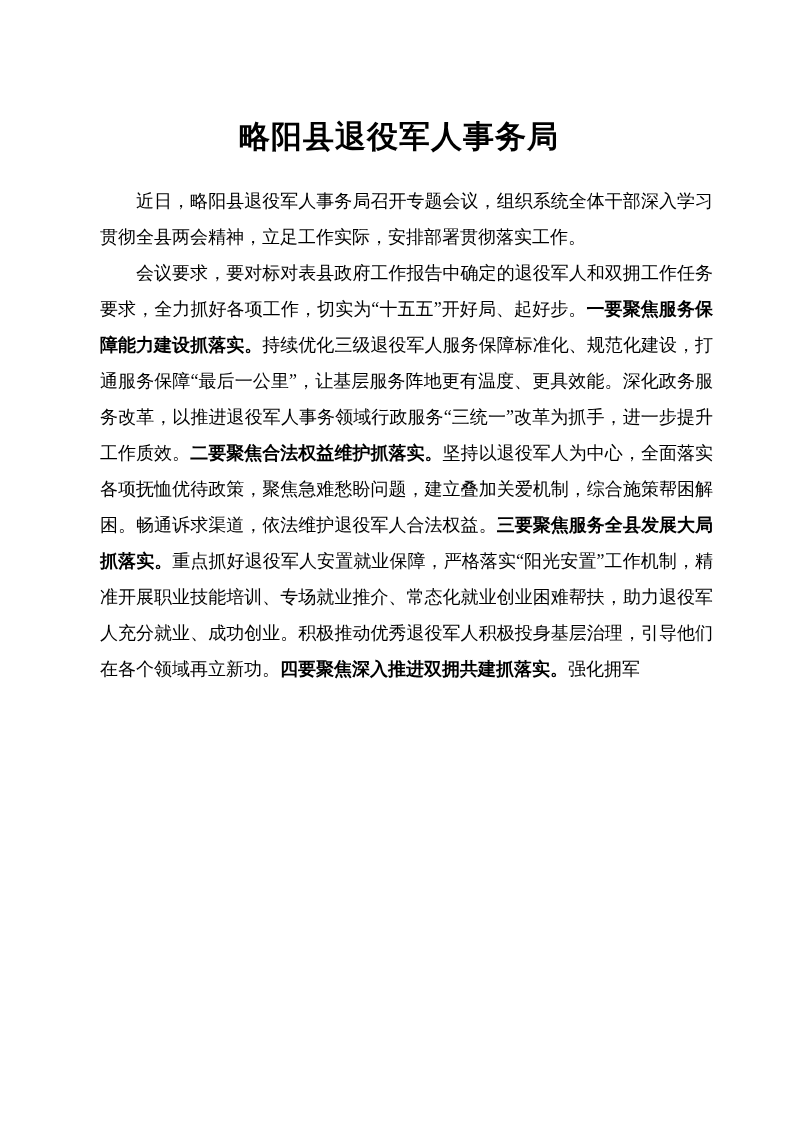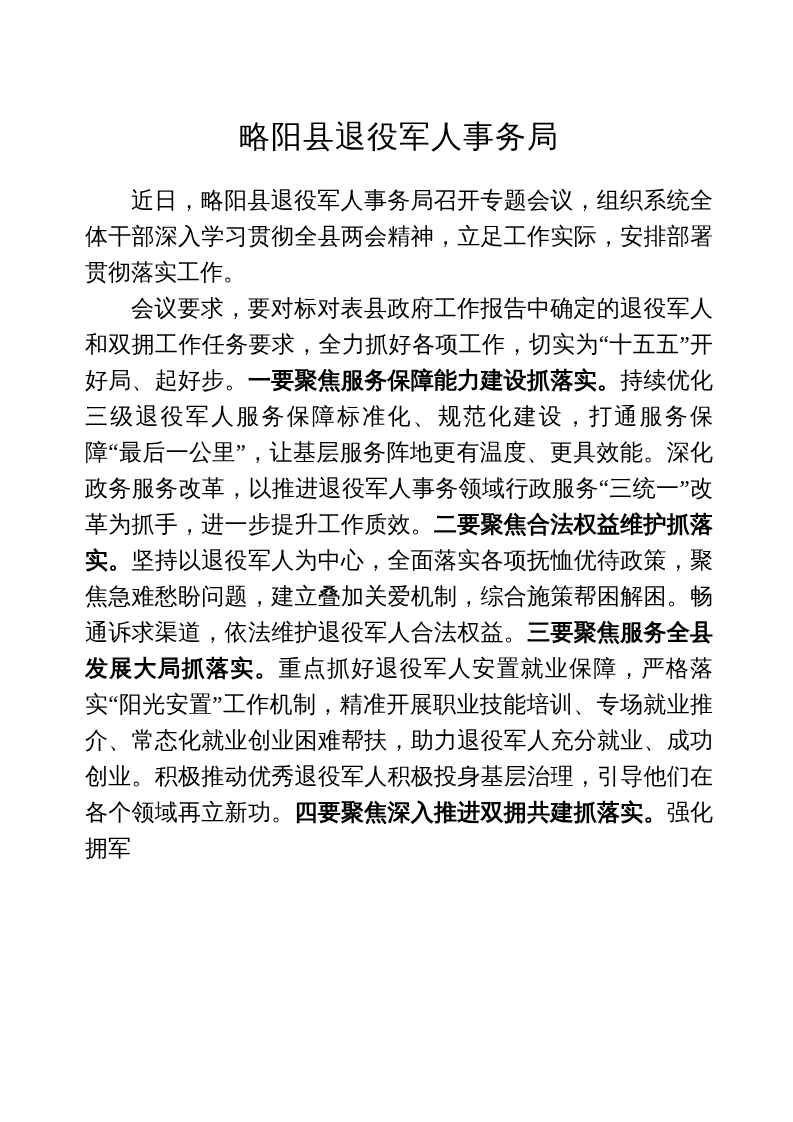--- a/index.html
+++ b/index.html
@@ -20,27 +20,28 @@
     position: absolute;
     left: 85px;
     top: 115px;
     width: 628px;
   }
   .doc-title {
     margin: 0 0 24px 0;
     text-align: center;
     font-size: 31px;
     line-height: 44px;
-    font-weight: normal;
+    font-weight: bold;
     letter-spacing: 1px;
   }
   .doc-body {
-    font-size: 23px;
+    font-size: 18px;
     line-height: 36px;
     text-align: justify;
+    margin-left: 15px;
   }
   .doc-body p {
     margin: 0;
     padding: 0;
     text-indent: 2em;
   }
   .bold-run {
     font-weight: bold;
   }
 </style>

